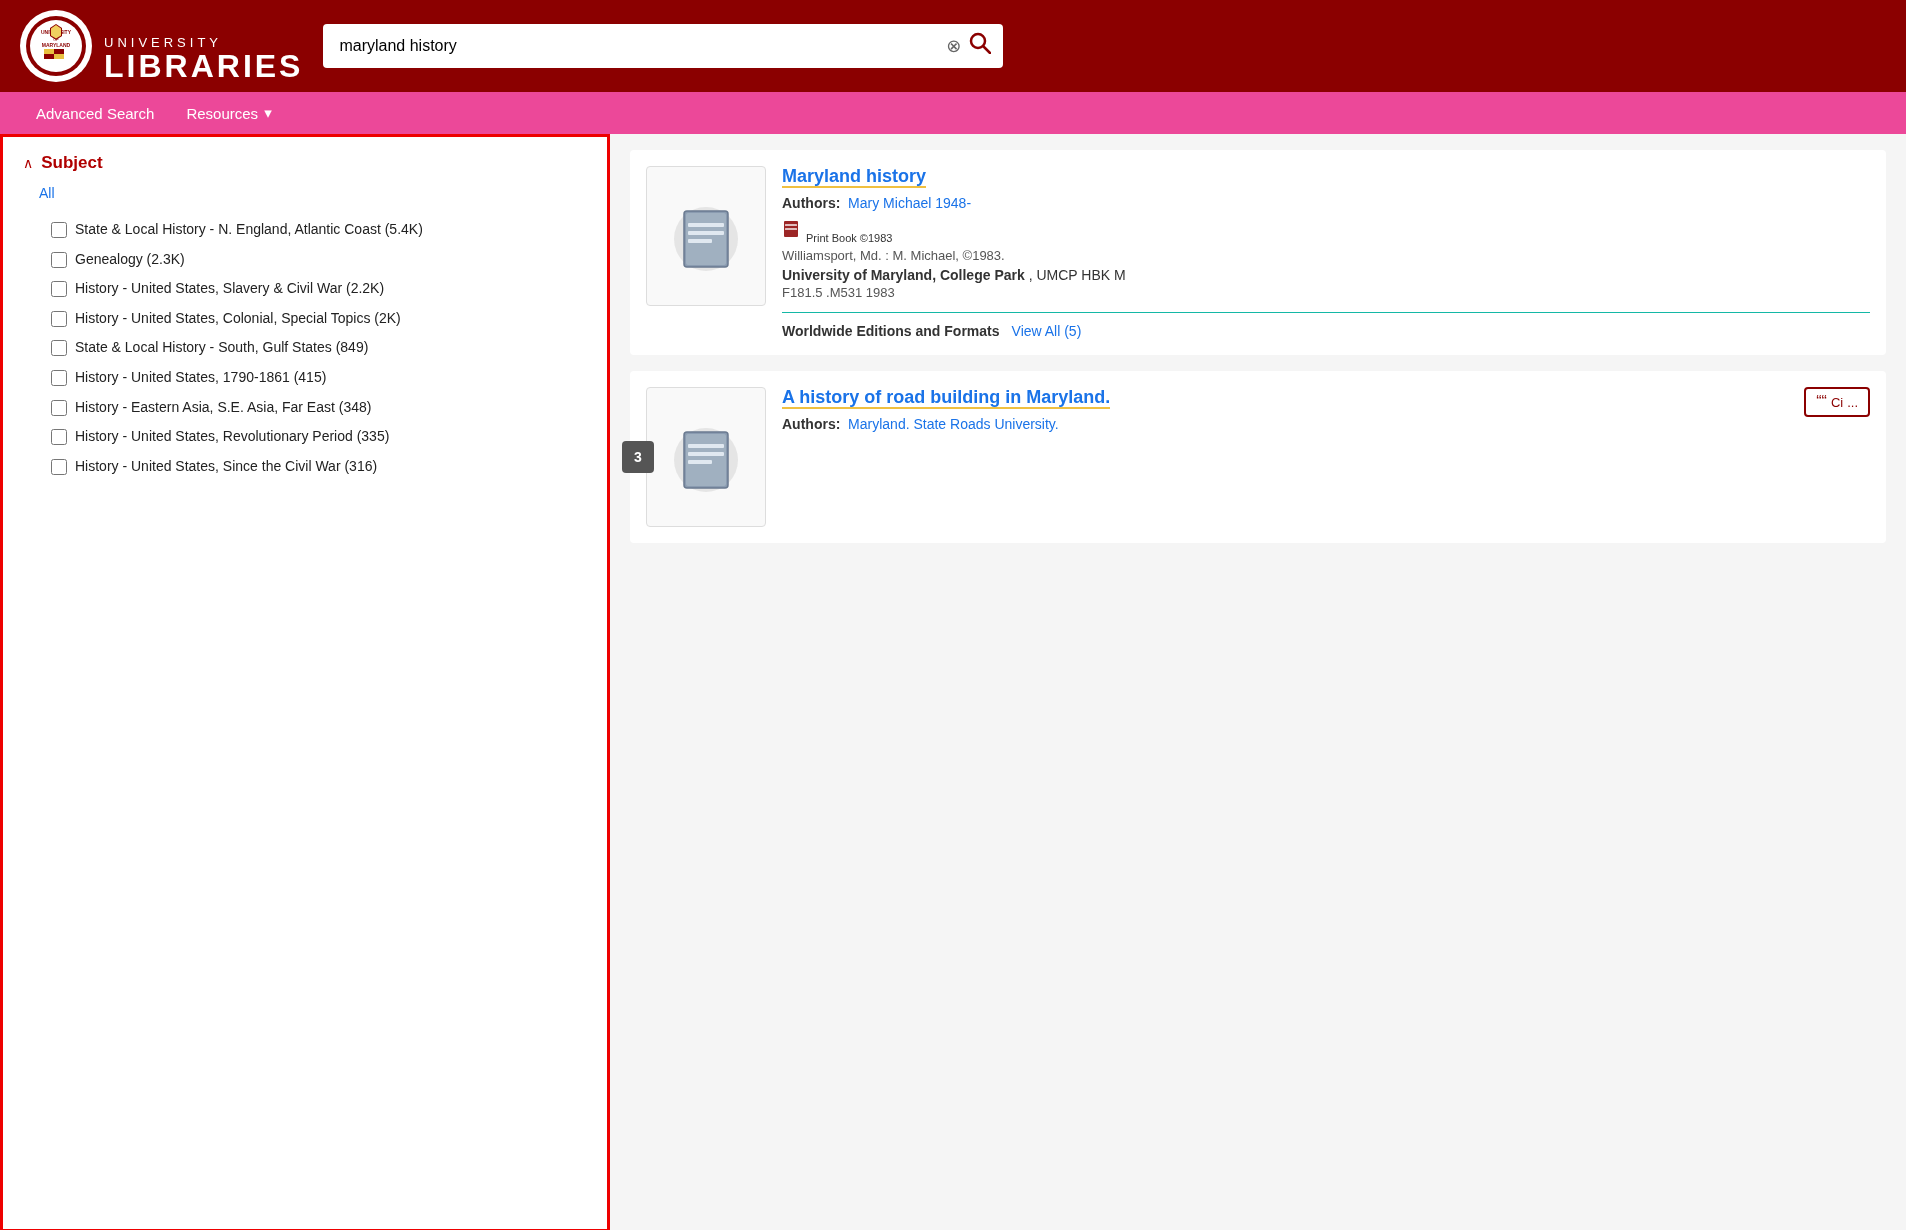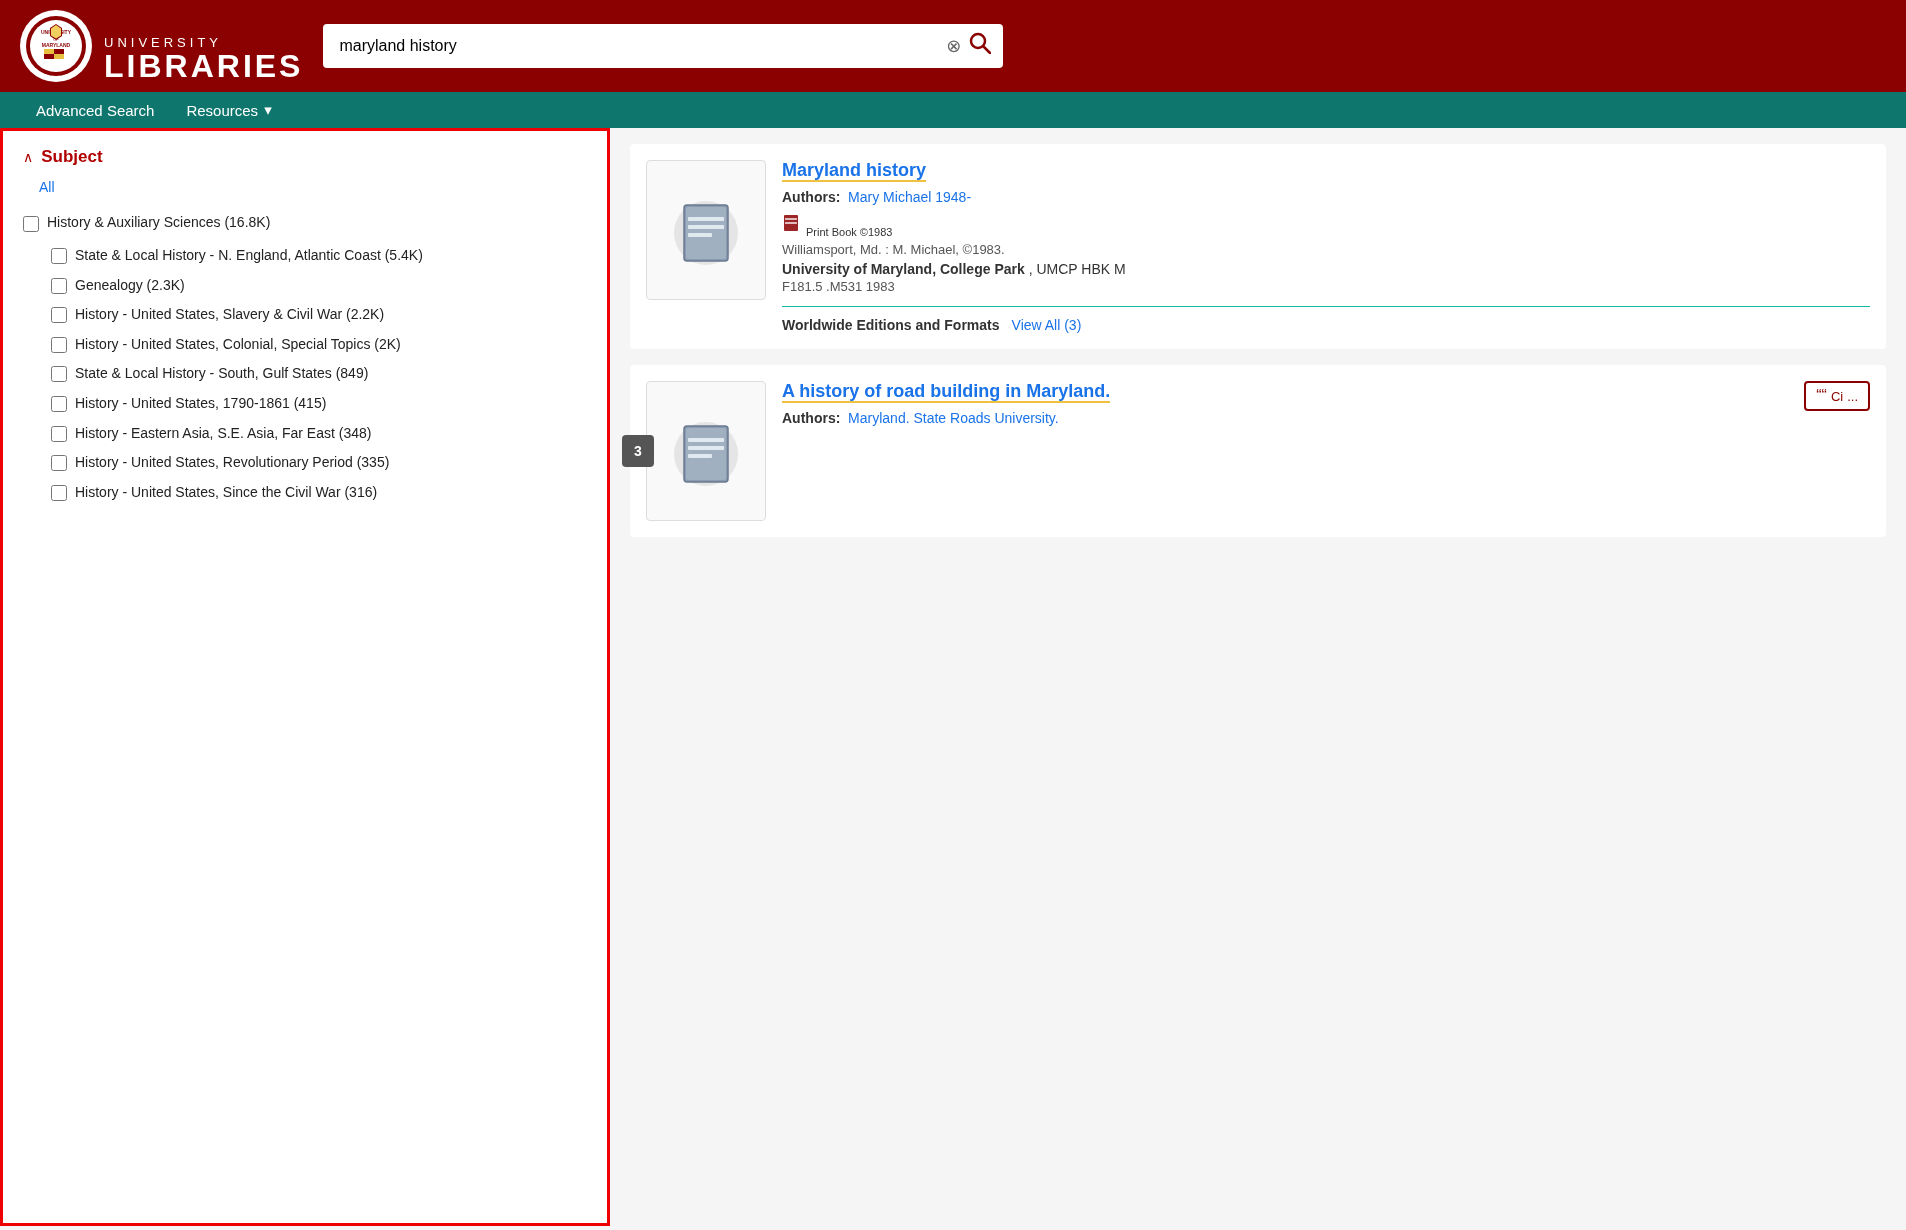--- a/index.html
+++ b/index.html
@@ -89,26 +89,26 @@
       cursor: pointer;
       color: #8b0000;
       font-size: 22px;
       display: flex;
       align-items: center;
       padding: 0 4px;
     }
 
     
     .navbar {
-      background: #0f766e;
+      background: #ec4899;
       padding: 12px 20px;
       display: flex;
       align-items: center;
       gap: 0;
-      height: 36px;
+      height: 42px;
     }
     .navbar a, .navbar button {
       color: white;
       text-decoration: none;
       font-size: 15px;
       padding: 0 16px;
       height: 100%;
       display: flex;
       align-items: center;
       background: none;
@@ -404,24 +404,20 @@
 <div class="main-layout">
 
   <aside class="sidebar">
     <div class="sidebar-section-header">
       <span class="sidebar-chevron">∧</span>
       <span class="sidebar-section-title">Subject</span>
     </div>
 
     <a href="#" class="sidebar-all-link">All</a>
 
-    <div class="top-level-subject">
-      <input type="checkbox" id="top-chk" style="">
-      <label for="top-chk">History &amp; Auxiliary Sciences (16.8K)</label>
-    </div>
 
     <div class="sub-items">
       <div class="subject-item">
         <input type="checkbox" id="sub0" style="">
         <label for="sub0">State &amp; Local History - N. England, Atlantic Coast (5.4K)</label>
       </div>
       <div class="subject-item">
         <input type="checkbox" id="sub1" style="">
         <label for="sub1">Genealogy (2.3K)</label>
       </div>
@@ -486,21 +482,21 @@
           <span>Print Book ©1983</span>
         </div>
         <div class="result-publisher">Williamsport, Md. : M. Michael, ©1983.</div>
         <div class="result-location">
           <strong>University of Maryland, College Park</strong>
           <span>, UMCP HBK M</span>
         </div>
         <div class="result-call-number">F181.5 .M531 1983</div>
         <div class="worldwide-section">
           <span class="worldwide-label">Worldwide Editions and Formats</span>
-          <a href="#" class="worldwide-link">View All (3)</a>
+          <a href="#" class="worldwide-link">View All (5)</a>
         </div>
       </div>
     </div>
 
     <div class="result-card" style="position: relative;">
       <div class="item-badge">3</div>
       <button class="cite-button">
         <span style="font-size:16px;">““</span>
         <span>Ci</span>
           <span>...</span>

